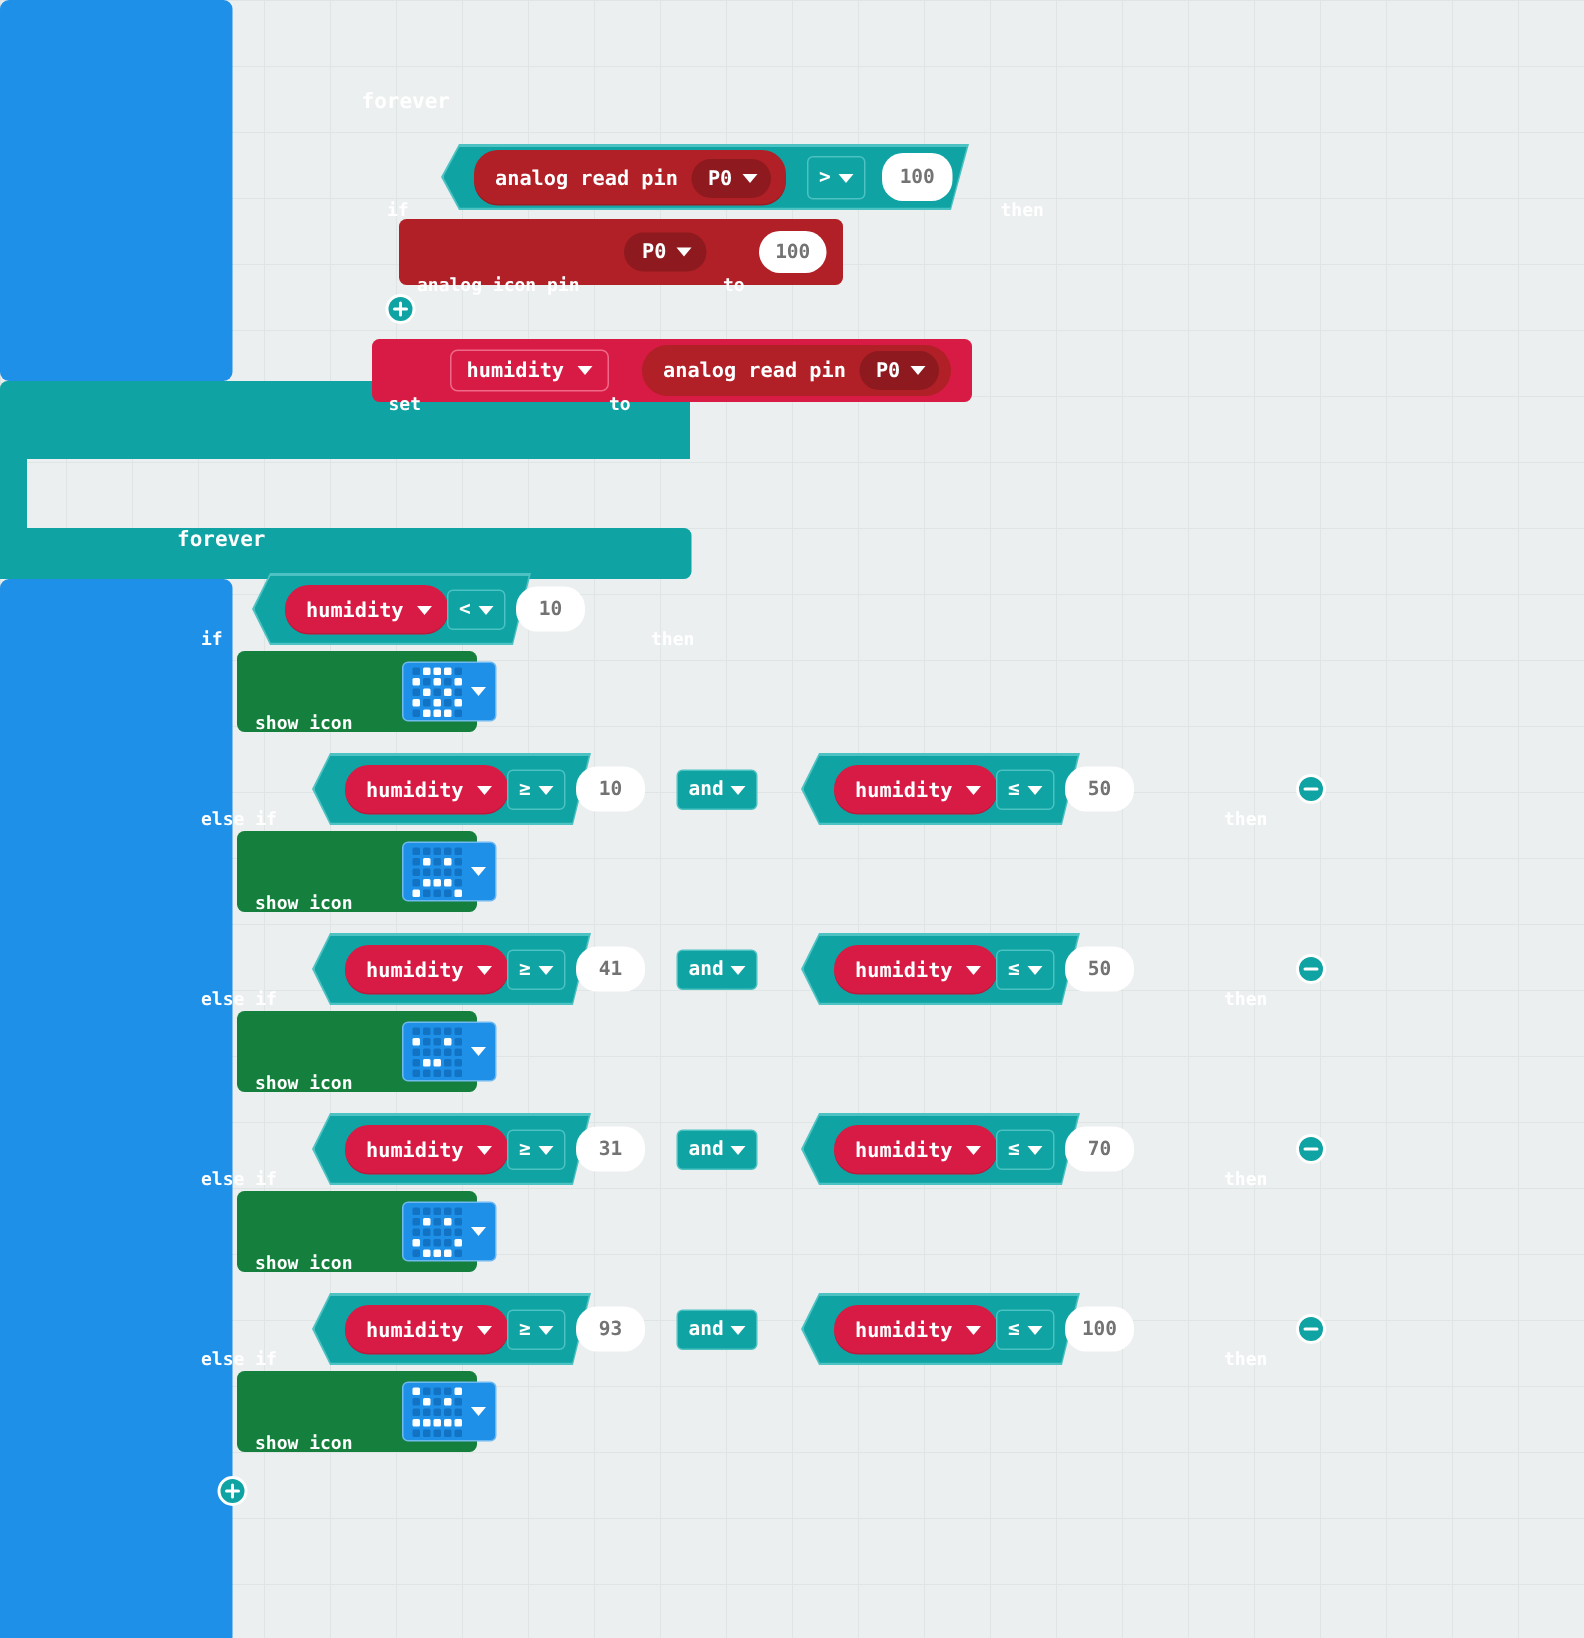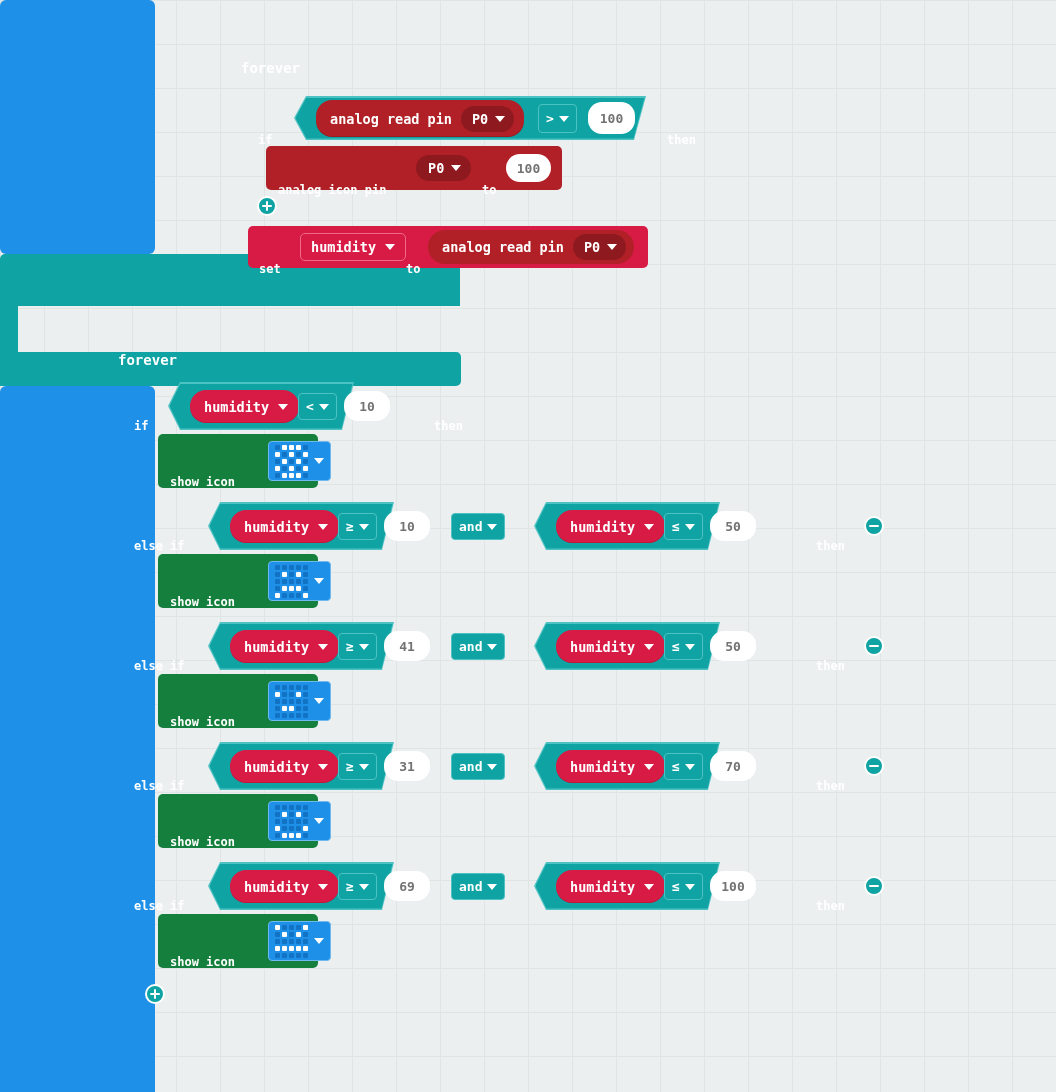--- a/index.html
+++ b/index.html
@@ -398,21 +398,21 @@
       <div style="position:absolute;left:1.5px;top:1.5px;width:183px;height:45px;background:#0fa3a3;clip-path:polygon(11px 0, 183px 0, 183px 0, 172px 45px, 11px 45px, 0 22.5px);"></div>
     </div>
     <div class="pill" style="left:230px;top:870px;height:33px;padding:0 11px 0 14px;">
       <span style="margin-right:9px;">humidity</span>
       <span class="caret"></span>
     </div>
     <div class="opbox" style="left:338px;top:873px;height:27px;">
       <span>≥</span>
       <span class="caret"></span>
     </div>
-    <div class="numoval" style="left:384px;top:871px;width:46px;height:30px;">69</div>
+    <div class="numoval" style="left:384px;top:871px;width:46px;height:30px;">93</div>
     <div class="opbox" style="left:451px;top:873px;height:27px;">
       <span>and</span>
       <span class="caret"></span>
     </div>
     <div style="left:534px;top:862px;width:186px;height:48px;position:absolute;background:#4dc2c2;clip-path:polygon(12px 0, 186px 0, 186px 0, 174px 48px, 12px 48px, 0 24px);">
       <div style="position:absolute;left:1.5px;top:1.5px;width:183px;height:45px;background:#0fa3a3;clip-path:polygon(11px 0, 183px 0, 183px 0, 172px 45px, 11px 45px, 0 22.5px);"></div>
     </div>
     <div class="pill" style="left:556px;top:870px;height:33px;padding:0 11px 0 14px;">
       <span style="margin-right:9px;">humidity</span>
       <span class="caret"></span>

